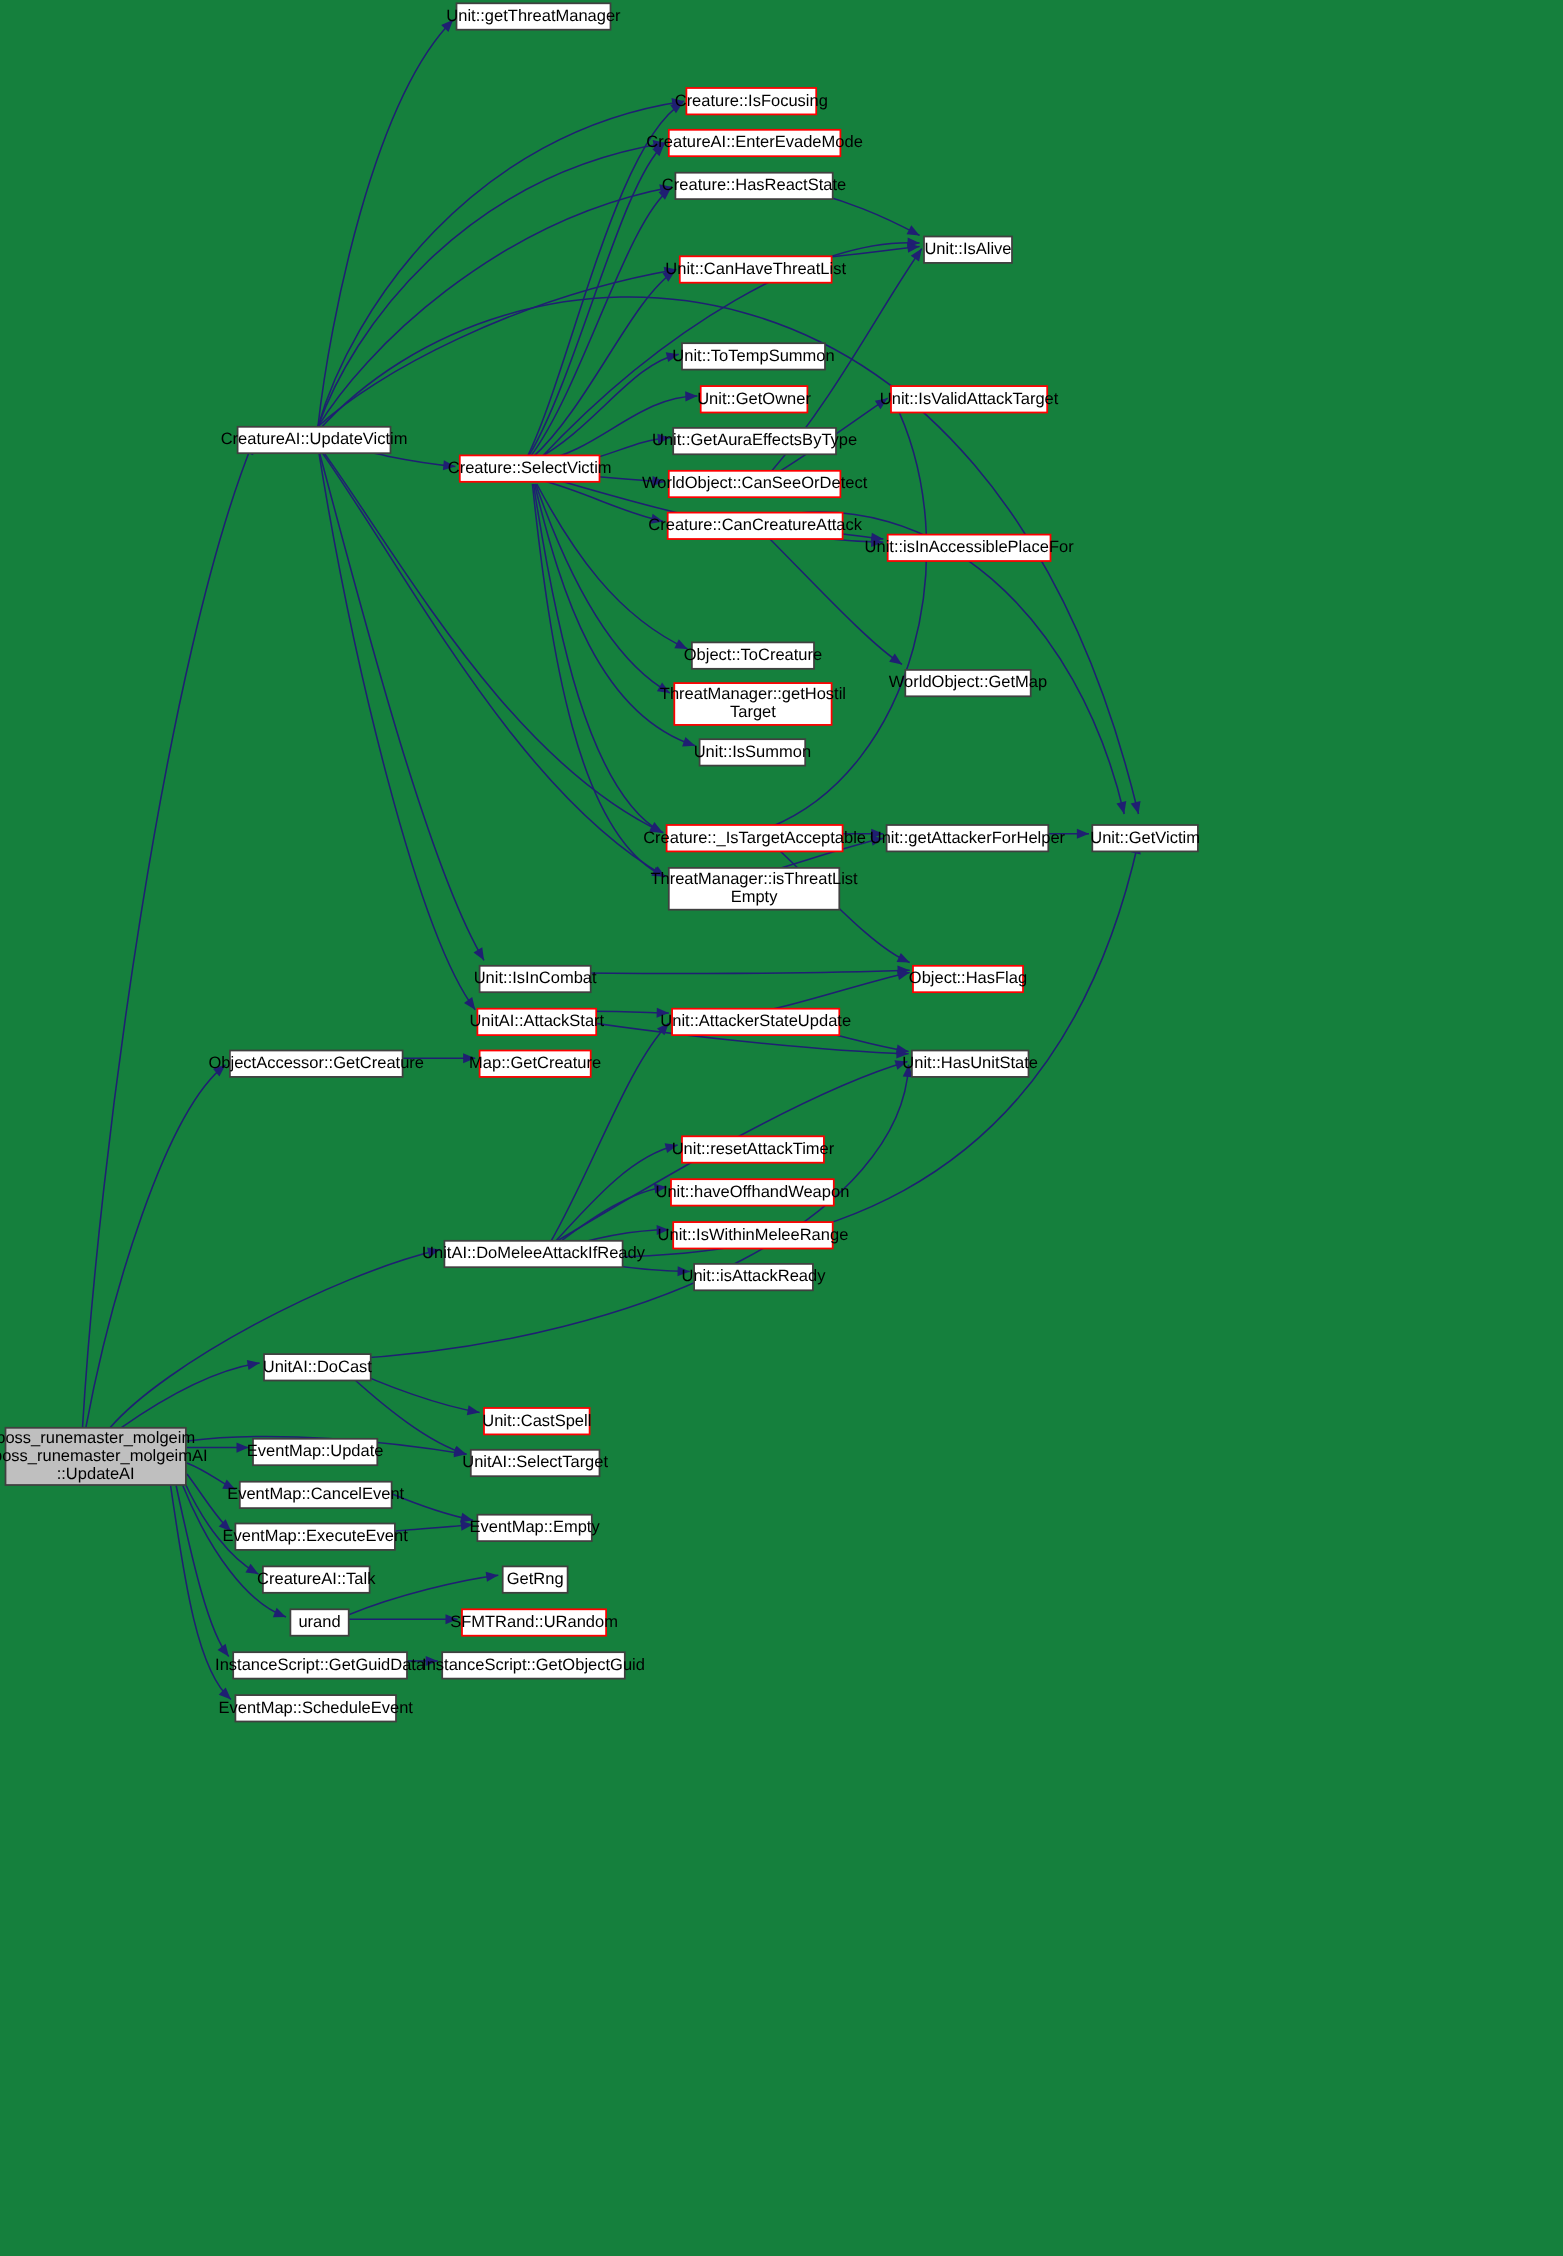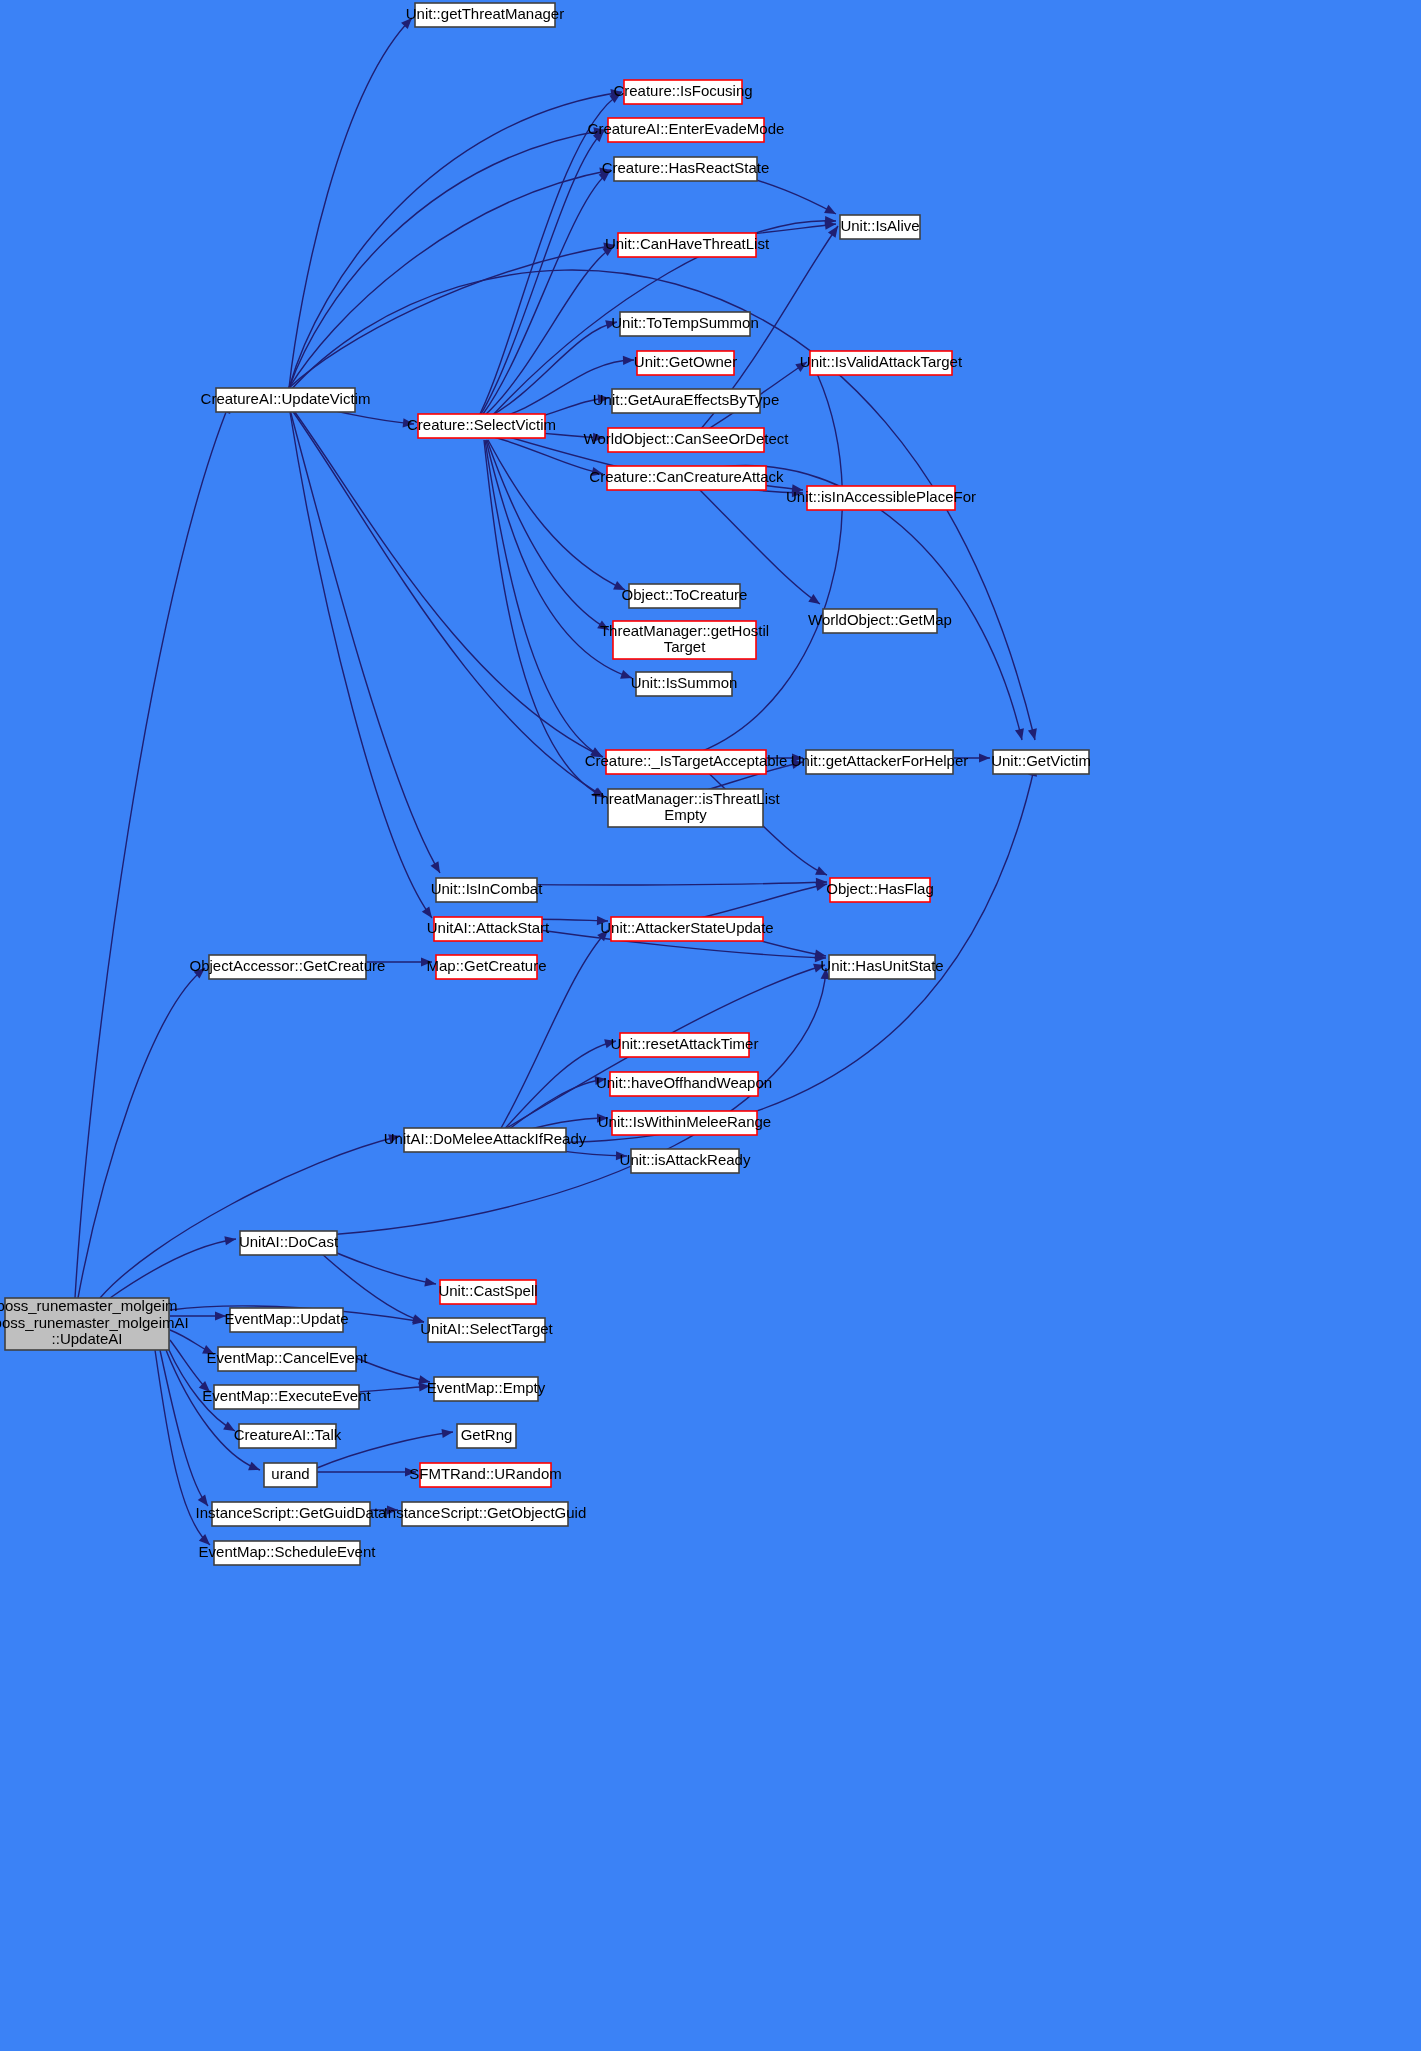--- a/index.html
+++ b/index.html
@@ -4,21 +4,21 @@
 <style>
   html, body {
     margin: 0;
     padding: 0;
     background: #ffffff;
   }
   #canvas-wrap {
     position: relative;
     width: 1421px;
     height: 2051px;
-    background: #3b82f6;
+    background: #15803d;
     overflow: hidden;
   }
   svg#graph {
     position: absolute;
     top: 0; left: 0;
     width: 1421px;
     height: 2051px;
     font-family: "Liberation Sans", sans-serif;
   }
   .node-box {

